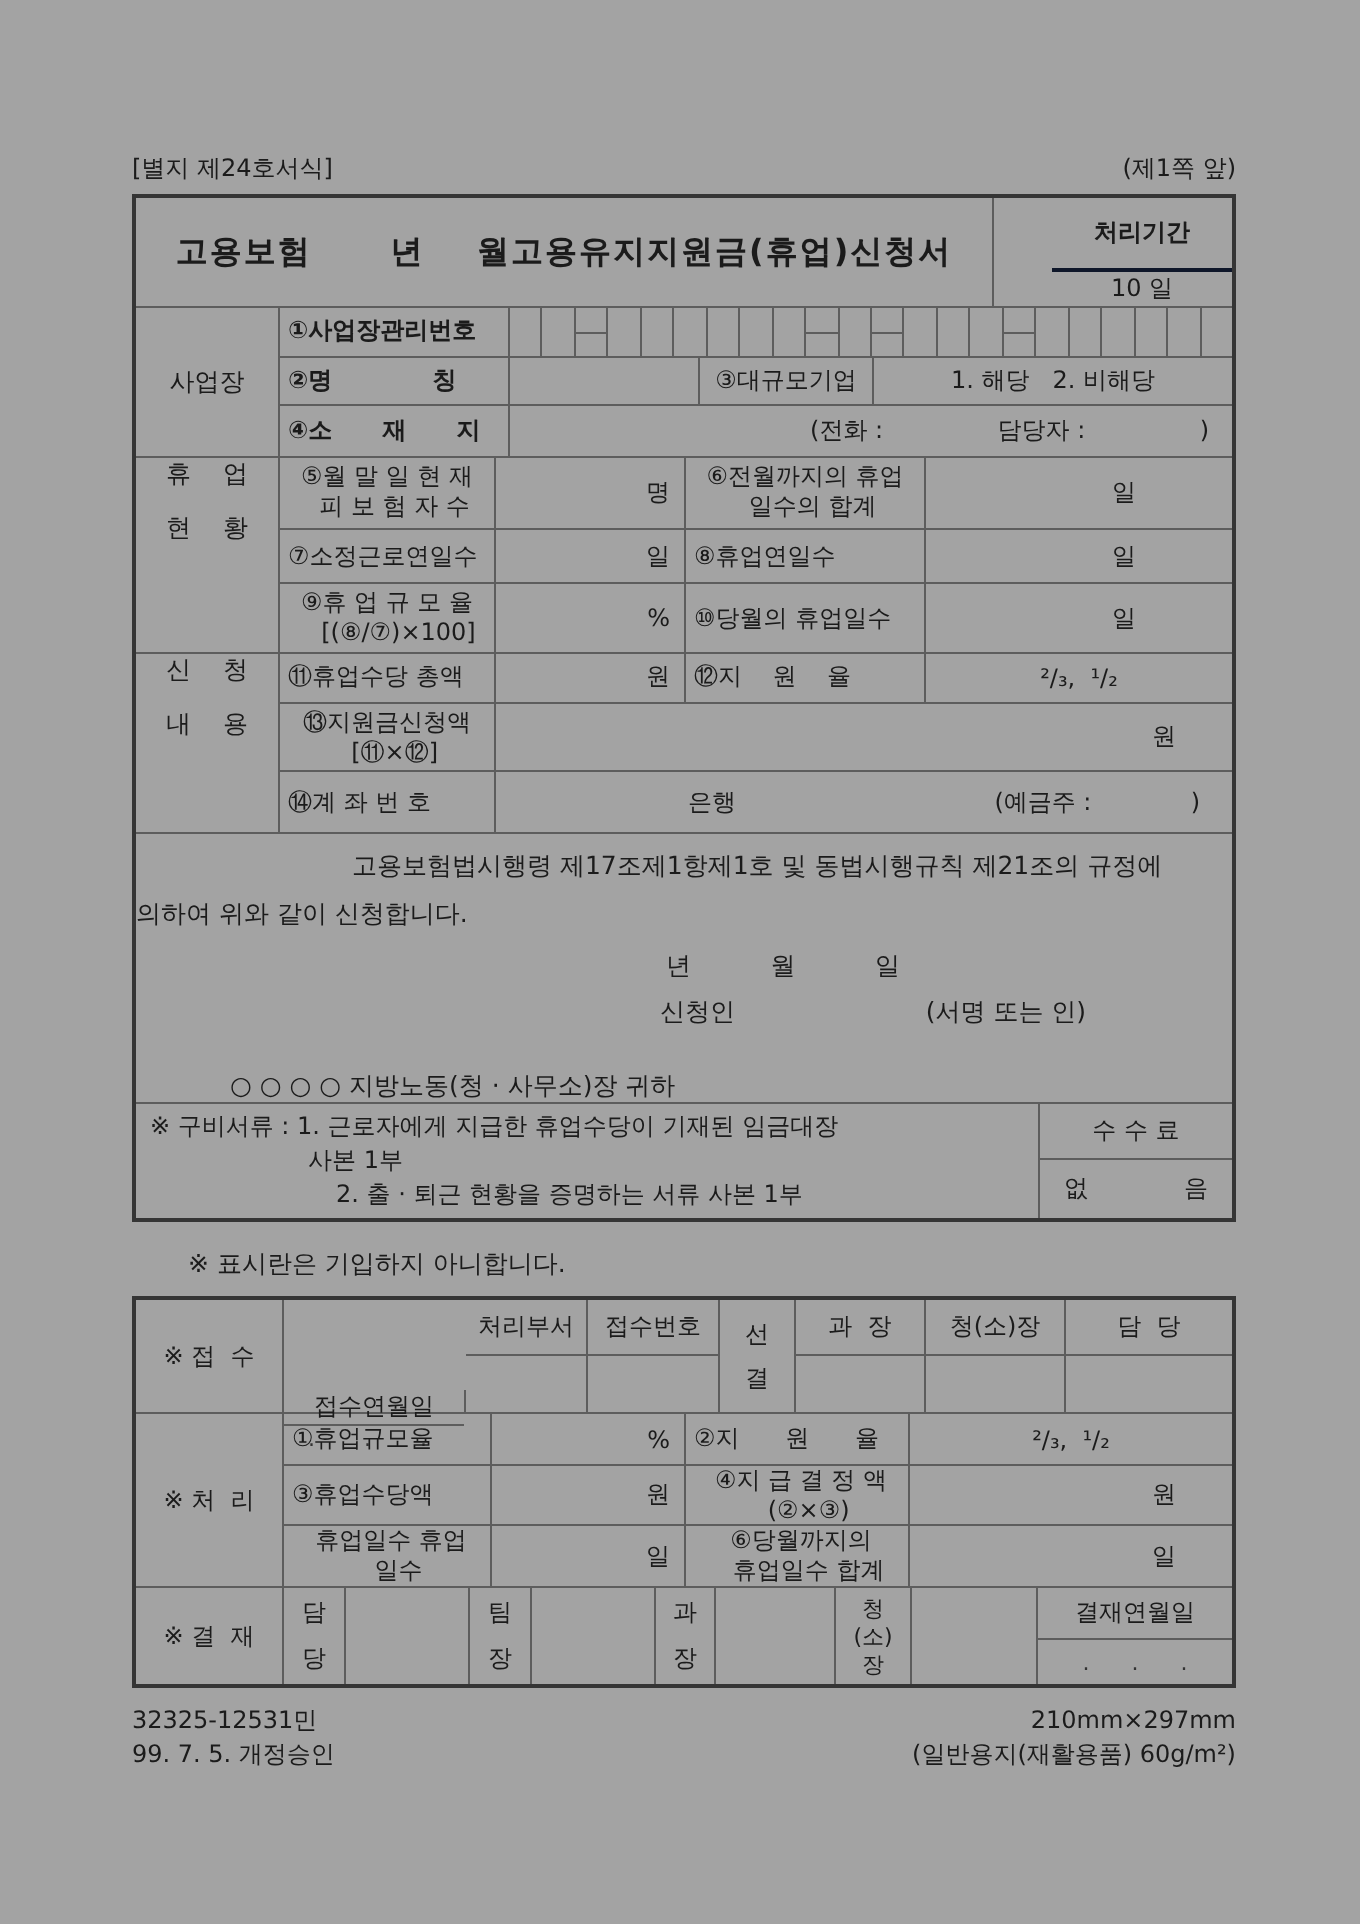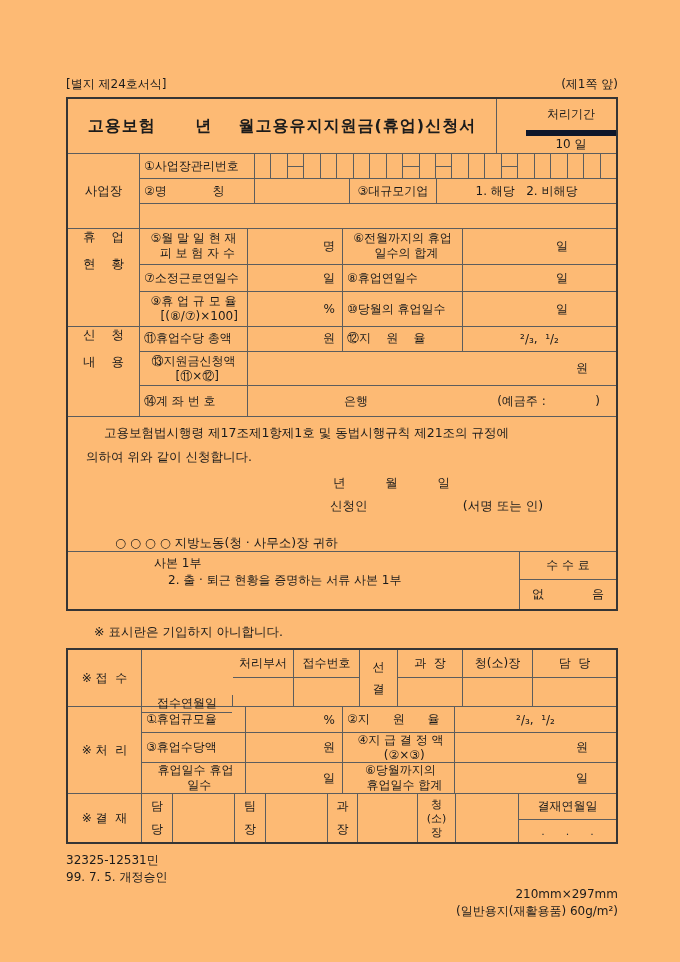--- a/index.html
+++ b/index.html
@@ -1,44 +1,44 @@
 <!DOCTYPE html>
 <html><head>
 <meta charset="utf-8">
 <style>
   * { box-sizing: border-box; margin: 0; padding: 0; }
   body { background: #fff; }
   .page {
-    position: relative; width: 680px; height: 962px; background: #fdba74;
+    position: relative; width: 680px; height: 962px; background: #a3a3a3;
     font-family: "DejaVu Sans", sans-serif; color: #1b1b1b; font-size: 12px;
     overflow: hidden;
   }
   .sheet { position: absolute; left: 66px; top: 76px; width: 552px; }
   .topnote { display: flex; justify-content: space-between; font-size: 12px; margin-bottom: 4px; }
   .t { border: 2px solid #353535; }
   .r { display: flex; border-bottom: 1px solid #5d5d5d; }
   .r.nb { border-bottom: none; }
   .c { border-right: 1px solid #5d5d5d; }
   .c.nr { border-right: none; }
   .cc { display: flex; align-items: center; }
   .ctr { justify-content: center; }
   .endu { justify-content: flex-end; }
   .pre { white-space: pre; }
   .col { display: flex; flex-direction: column; }
   .grow { flex: 1; }
   
   .title-row { height: 55px; gap: 29px; }
   .title-cell { flex: 1; font-size: 16px; font-weight: bold; letter-spacing: 1px; }
   .proc-col { width: 90px; }
-  .proc-hdr { height: 41px; border-bottom: 6px solid #0f172a; }
+  .proc-hdr { height: 41px; border-bottom: 2px solid #0f172a; font-weight: bold; }
   .proc-val { flex: 1; }
   
   .seclbl { width: 72px; font-size: 12.5px; }
   .seclbl2 { flex-direction: column; gap: 10px; text-align: center; }
-  .flab { width: 115px; padding-left: 4px; font-size: 12px; }
+  .flab { width: 115px; padding-left: 4px; font-size: 12px; font-weight: bold; }
   .flab2l { flex-direction: column; justify-content: center; }
   .flab2l div { line-height: 15px; }
   
   .strip { flex: 1; display: flex; }
   .mbox { flex: 1; border-left: 1px solid #5d5d5d; position: relative; }
   .mbox:first-child { border-left: none; }
   .mbox.hyph::after { content: ""; position: absolute; left: 0; right: 0; top: 50%; border-top: 1px solid #5d5d5d; }
   
   .w108 { width: 108px; } .w95 { width: 95px; } .w120 { width: 120px; }
   .w87 { width: 87px; }
@@ -65,21 +65,21 @@
   .p-val1 { width: 97px; }
   .p-flab2 { width: 112px; padding-left: 4px; }
   .appr-row { height: 48px; }
   .stack { display: flex; flex-direction: column; align-items: center; justify-content: space-between; padding: 4px 0; }
   .stack3 { font-size: 11px; justify-content: center; gap: 1px; padding: 2px 0; line-height: 13px; }
   .w31 { width: 31px; } .w62 { width: 62px; } .w30 { width: 30px; } .w60 { width: 60px; } .w63 { width: 63px; }
   .datebox { flex: 1; display: flex; flex-direction: column; }
   .date-hdr { height: 26px; border-bottom: 1px solid #5d5d5d; }
   .dots { font-size: 11px; color: #333; }
   
-  .footer { display: flex; justify-content: space-between; margin-top: 8px; font-size: 12px; flex-direction: column; }
+  .footer { display: flex; justify-content: space-between; margin-top: 8px; font-size: 12px; }
   .footer .rt { text-align: right; }
   .footer div div { line-height: 17px; }
   .two-int div { line-height: 15px; }
 </style>
 </head>
 <body>
 
 <div class="page">
   <div class="sheet">
 
@@ -127,20 +127,24 @@
                 <div class="mbox"></div>
                 <div class="mbox"></div>
               </div>
           </div>
           <div class="r" style="height:25px">
             <div class="c flab cc pre">②명            칭</div>
             <div class="c w95"></div>
             <div class="c w87 cc ctr">③대규모기업</div>
             <div class="cc ctr grow pre">1. 해당   2. 비해당</div>
           </div>
+          <div class="r nb" style="height:25px">
+            <div class="c flab cc pre">④소      재      지</div>
+            <div class="cc endu grow pre">(전화 :               담당자 :               )   </div>
+          </div>
         </div>
       </div>
 
       <div class="r" style="height:98px">
         <div class="c seclbl cc seclbl2 pre">
           <div>휴    업</div>
           <div>현    황</div>
         </div>
         <div class="col grow">
           <div class="r" style="height:36px">
@@ -196,29 +200,30 @@
             <div class="c w108 cc pre" style="padding-left:4px">⑭계 좌 번 호</div>
             <div class="cc grow nr c" style="justify-content:space-between">
               <span style="margin-left:96px">은행</span>
               <span class="pre" style="margin-right:16px">(예금주 :             )</span>
             </div>
           </div>
         </div>
       </div>
 
       <div class="r decl col" style="padding-top:7px">
-        <div style="padding-left:36px">고용보험법시행령 제17조제1항제1호 및 동법시행규칙 제21조의 규정에</div>
-        <div style="padding-left:18px;margin-top:6px">의하여 위와 같이 신청합니다.</div>
+        <div style="padding-left:108px">고용보험법시행령 제17조제1항제1호 및 동법시행규칙 제21조의 규정에</div>
+        <div style="padding-left:0;margin-top:6px">의하여 위와 같이 신청합니다.</div>
         <div class="pre" style="padding-left:265px;margin-top:8px">년          월          일</div>
         <div class="pre" style="padding-left:262px;margin-top:5px">신청인                        (서명 또는 인)</div>
         <div style="padding-left:47px;margin-top:19px">○ ○ ○ ○  지방노동(청 · 사무소)장 귀하</div>
       </div>
 
       <div class="r nb docs">
         <div class="c docs-left">
+          <div style="padding-left:7px">※ 구비서류 : 1. 근로자에게 지급한 휴업수당이 기재된 임금대장</div>
           <div style="padding-left:86px">사본 1부</div>
           <div style="padding-left:100px">2. 출 · 퇴근 현황을 증명하는 서류 사본 1부</div>
         </div>
         <div class="fee-col col nr c">
           <div class="fee-hdr cc ctr">수 수 료</div>
           <div class="fee-val">
             <span>없</span>
             <span>음</span>
           </div>
         </div>

